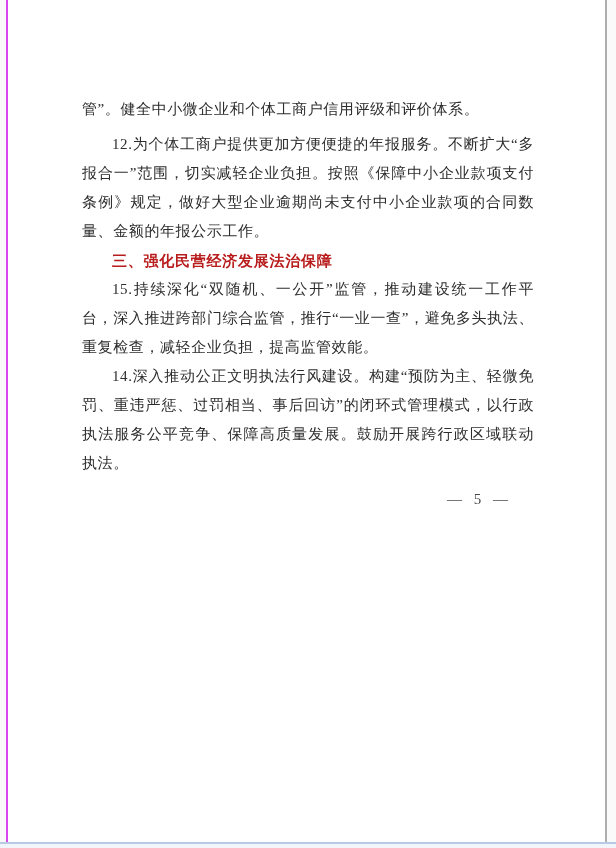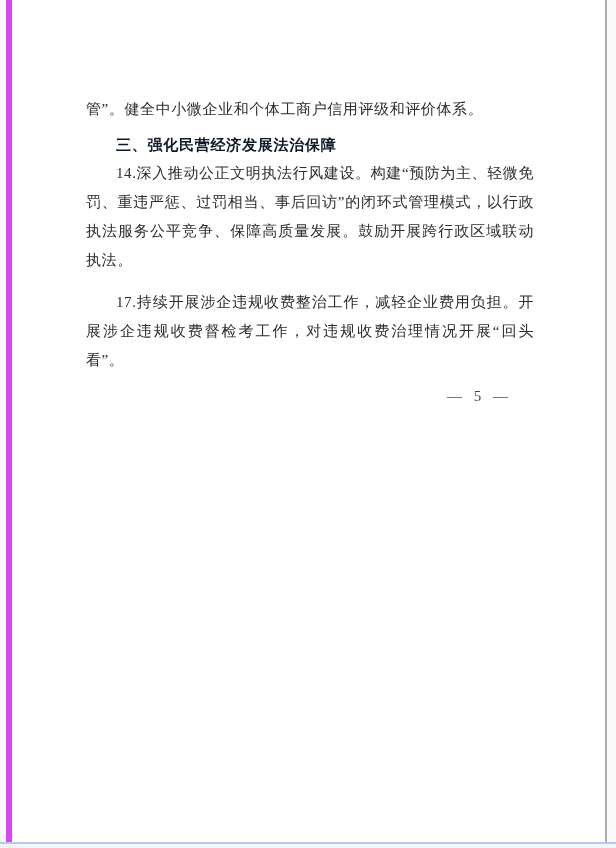--- a/index.html
+++ b/index.html
@@ -19,21 +19,21 @@
   }
 
   .doc-page {
     position: absolute;
     left: 6px;
     top: 0;
     width: 601px;
     height: 844px;
     box-sizing: border-box;
     background: #ffffff;
-    border-left: 6px solid #d946ef;
+    border-left: 2px solid #d946ef;
     border-right: 2px solid #aeaeae;
     padding: 95px 71px 0 74px;
   }
 
   .doc-text {
     font-size: 15px;
     line-height: 29px;
     color: #2d2d2d;
     letter-spacing: 0.04em;
   }
@@ -54,21 +54,21 @@
     text-indent: 2em;
   }
 
   .para-spaced {
     margin-top: 13px;
   }
 
   .heading {
     text-indent: 2em;
     font-weight: 700;
-    color: #0f172a;
+    color: #b91c1c;
     font-family: "Liberation Sans", "DejaVu Sans", sans-serif;
     letter-spacing: 0.05em;
   }
 
   .page-number {
     margin-top: 10px;
     text-align: right;
     padding-right: 22px;
     font-size: 15px;
     color: #474747;
@@ -88,29 +88,30 @@
 </style>
 </head>
 <body>
 
 <div class="viewer">
 
   <div class="doc-page doc-text">
 
     <p class="block continuation">管”。健全中小微企业和个体工商户信用评级和评价体系。</p>
 
+    <p class="block para">12.为个体工商户提供更加方便便捷的年报服务。不断扩大“多报合一”范围，切实减轻企业负担。按照《保障中小企业款项支付条例》规定，做好大型企业逾期尚未支付中小企业款项的合同数量、金额的年报公示工作。</p>
 
 
     <p class="block heading">三、强化民营经济发展法治保障</p>
 
 
+    <p class="block para">15.持续深化“双随机、一公开”监管，推动建设统一工作平台，深入推进跨部门综合监管，推行“一业一查”，避免多头执法、重复检查，减轻企业负担，提高监管效能。</p>
 
     <p class="block para">14.深入推动公正文明执法行风建设。构建“预防为主、轻微免罚、重违严惩、过罚相当、事后回访”的闭环式管理模式，以行政执法服务公平竞争、保障高质量发展。鼓励开展跨行政区域联动执法。</p>
 
-    <p class="block para para-spaced">17.持续开展涉企违规收费整治工作，减轻企业费用负担。开展涉企违规收费督检考工作，对违规收费治理情况开展“回头看”。</p>
 
     <div class="page-number">— 5 —</div>
 
   </div>
 
   <div class="bottom-strip"></div>
 
 </div>
 
 </body></html>

